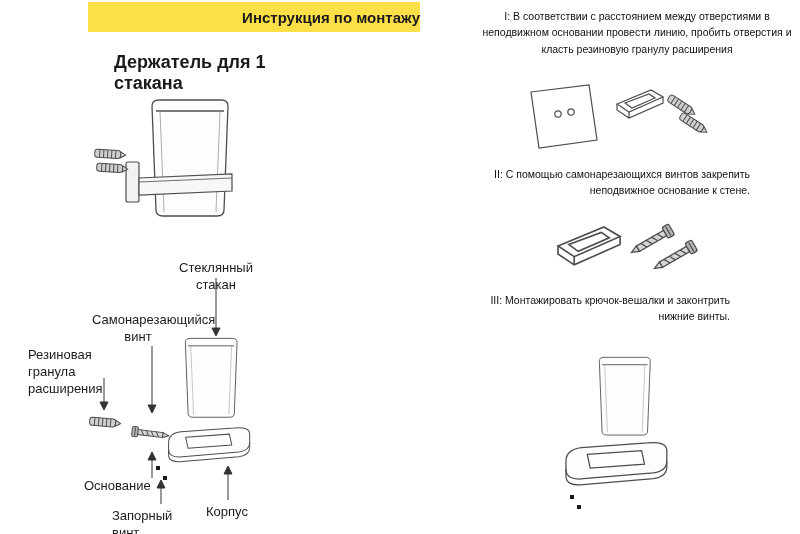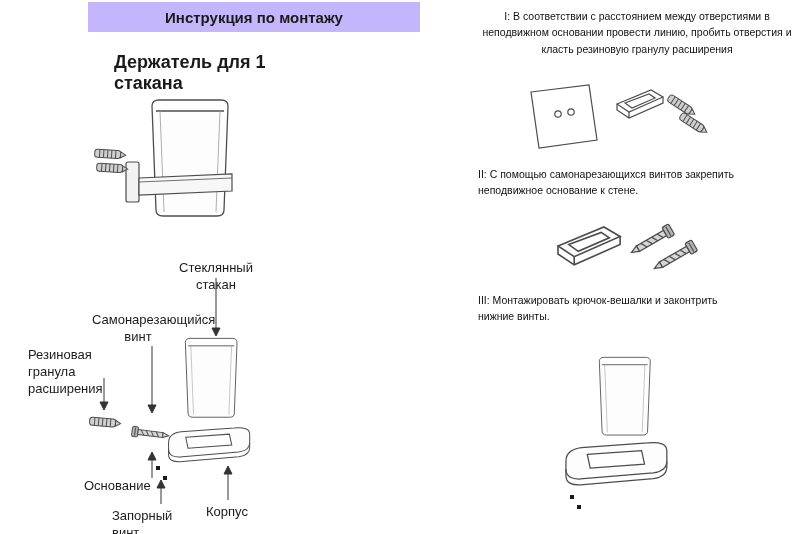--- a/index.html
+++ b/index.html
@@ -3,35 +3,35 @@
 <meta charset="utf-8">
 <style>
   html,body{margin:0;padding:0;background:#ffffff;}
   .page{
     position:relative;width:800px;height:534px;background:#ffffff;
     font-family:"Liberation Sans","DejaVu Sans",sans-serif;color:#1a1a1a;
     overflow:hidden;
   }
   .header-bar{
     position:absolute;left:88px;top:2px;width:332px;height:30px;
-    background:#c4b5fd;display:flex;align-items:center;justify-content:center;
+    background:#fde047;display:flex;align-items:center;justify-content:flex-end;
     font-size:15px;font-weight:bold;
   }
   .subtitle{
     position:absolute;left:114px;top:52px;width:220px;
     font-size:18px;font-weight:bold;
   }
   svg{position:absolute;}
   .art line,.art path,.art polygon,.art rect,.art circle{vector-effect:none;}
   .lbl{
     position:absolute;font-size:13px;line-height:1.3;color:#1c1c1c;
   }
   .lbl.center{text-align:center;}
   .step-text{
-    position:absolute;margin:0;font-size:10.5px;line-height:1.55;color:#111;
+    position:absolute;margin:0;font-size:10.5px;line-height:1.55;color:#111;text-align:right;
   }
   .step-text.center{text-align:center;}
 </style>
 </head>
 <body>
 
 <div class="page">
 
   <svg width="0" height="0" style="position:absolute" aria-hidden="true">
     <defs>

